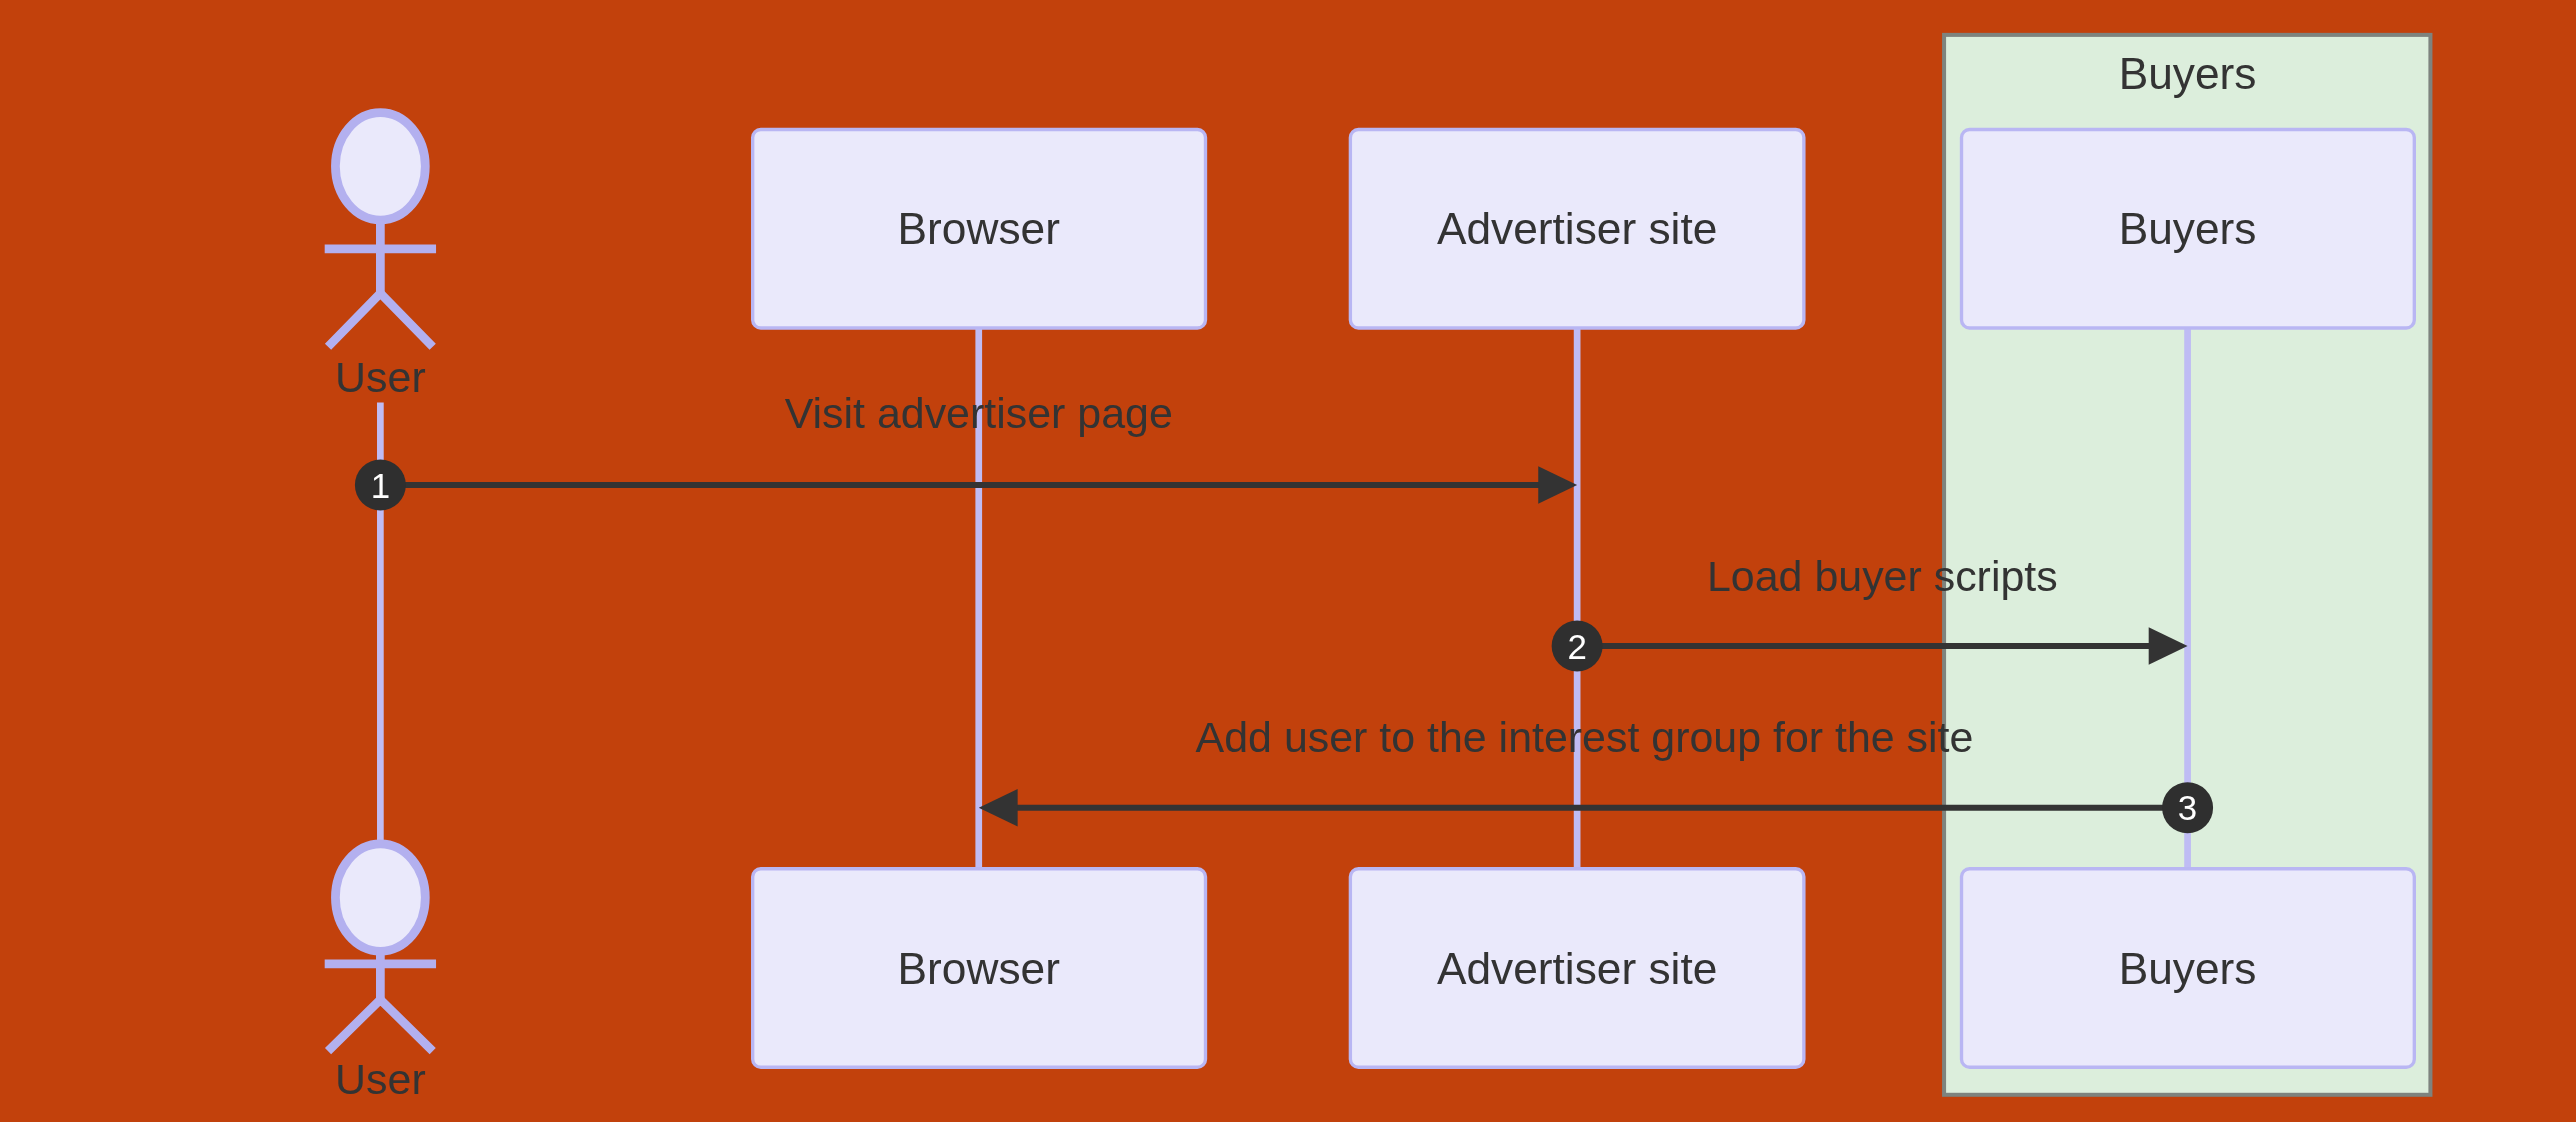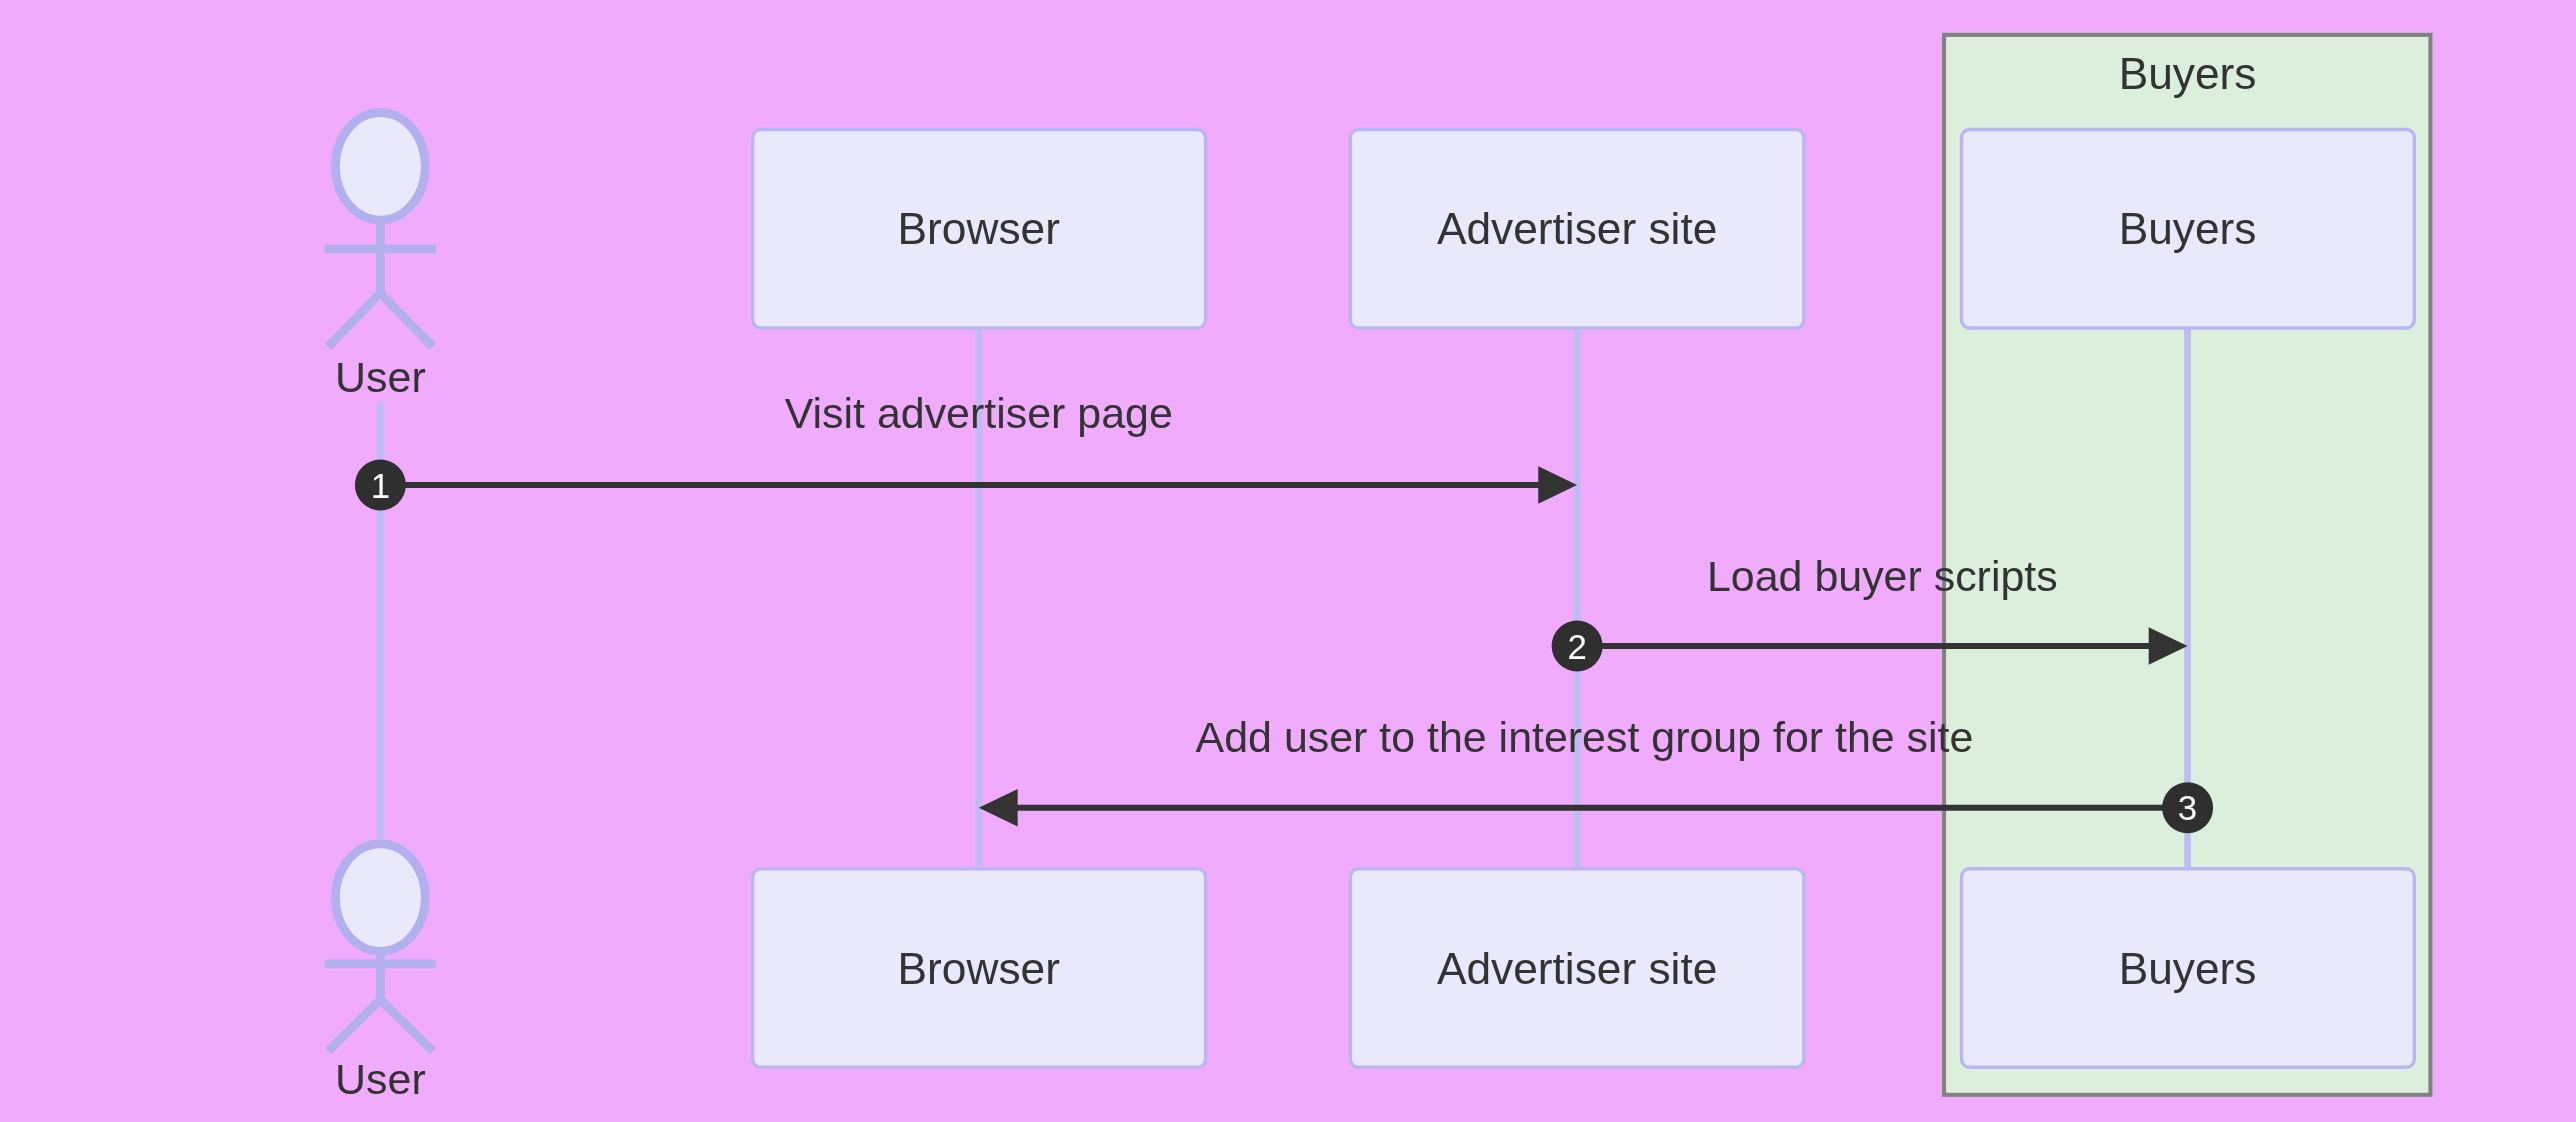--- a/index.html
+++ b/index.html
@@ -2,21 +2,21 @@
 <html style="font-size:10.7px"><head>
 <meta charset="utf-8">
 <style>
   html, body {
     margin: 0;
     padding: 0;
     background: #ffffff;
   }
   .canvas {
     width: 100%;
-    background: #f0abfc;
+    background: #c2410c;
   }
   svg { display: block; width: 100%; height: auto; }
 
   text {
     font-family: "Liberation Sans", "DejaVu Sans", sans-serif;
     fill: #333333;
     text-anchor: middle;
     dominant-baseline: central;
   }
   .node-label   { font-size: 66px; }

